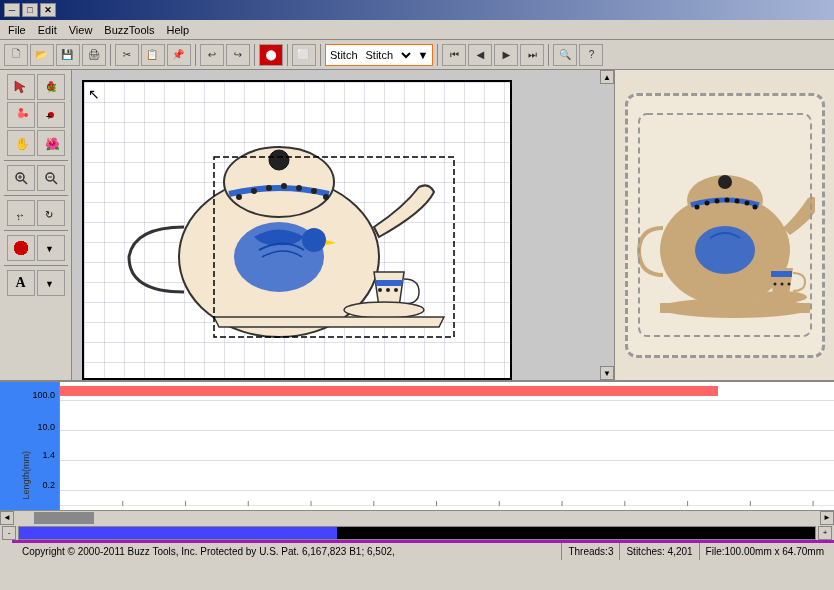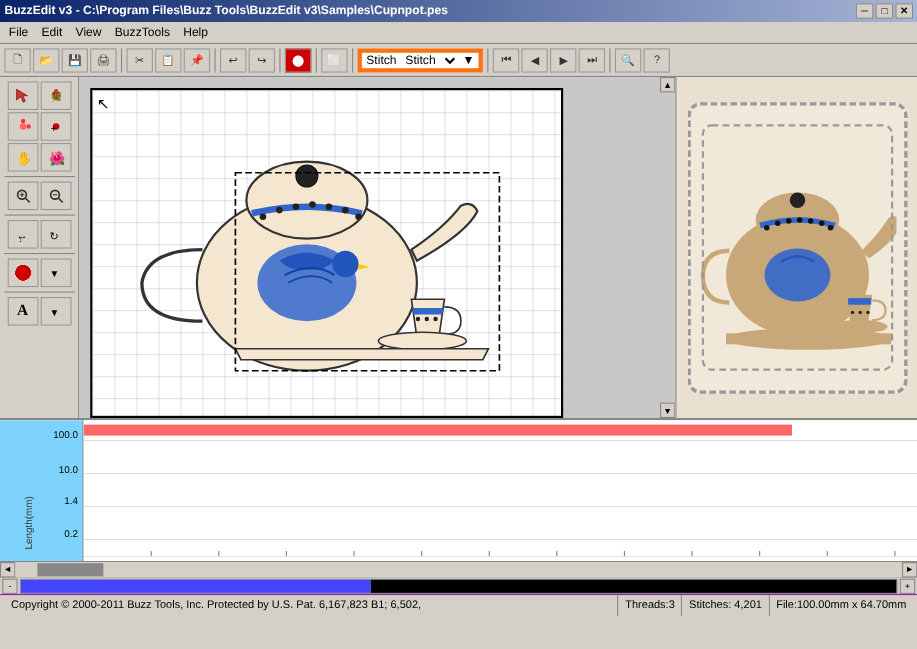--- a/index.html
+++ b/index.html
@@ -50,21 +50,21 @@
       border-bottom: 1px solid #888;
     }
     .tb-sep { width: 1px; height: 22px; background: #888; margin: 0 2px; }
     .tb-btn {
       width: 24px; height: 22px; background: #d4d0c8;
       border: 1px solid #999; display: flex; align-items: center; justify-content: center;
       font-size: 10px; cursor: pointer; color: #333;
     }
     .tb-dropdown {
       height: 22px; padding: 0 4px; background: white;
-      border: 4px solid #f97316; font-size: 11px; cursor: pointer;
+      border: 1px solid #f97316; font-size: 11px; cursor: pointer;
       display: flex; align-items: center; gap: 4px;
     }
     .tb-dropdown select {
       border: none; background: transparent; font-size: 11px; outline: none;
     }
 
     
     #main-area {
       display: flex;
       flex-direction: row;
@@ -151,22 +151,22 @@
     
     #chart-area {
       height: 130px;
       background: white;
       border-top: 2px solid #888;
       display: flex;
       position: relative;
       overflow: hidden;
     }
     #chart-yaxis {
-      width: 76px;
-      background: #7dd3fc;
+      width: 60px;
+      background: #3b82f6;
       border-right: 1px solid #888;
       display: flex;
       flex-direction: column;
       align-items: flex-end;
       padding: 5px 4px;
       font-size: 9px;
       position: relative;
     }
     .y-label { position: absolute; right: 4px; }
     #chart-body {
@@ -215,35 +215,35 @@
     }
     .bc-btn { width: 14px; height: 14px; background: #d4d0c8; border: 1px solid #888; display: flex; align-items: center; justify-content: center; font-size: 8px; cursor: pointer; }
     #bc-track { flex: 1; height: 14px; background: white; border: 1px solid #888; position: relative; }
     #bc-thumb { position: absolute; left: 0; width: 40%; height: 100%; background: #4444ff; }
     #bc-thumb2 { position: absolute; left: 40%; right: 0; height: 100%; background: black; }
 
     
     #statusbar {
       height: 20px;
       background: #d4d0c8;
-      border-top: 1px solid #a21caf;
+      border-top: 3px solid #a21caf;
       display: flex;
       align-items: center;
       padding: 0 4px;
       font-size: 10px;
       gap: 0;
+      margin-left: 12px;
     }
     .status-seg { padding: 0 6px; border-right: 1px solid #888; height: 100%; display: flex; align-items: center; }
     .status-seg:last-child { border-right: none; }
   </style>
 </head>
 <body>
 
 <div id="titlebar">
-  <span>BuzzEdit v3 - C:\Program Files\Buzz Tools\BuzzEdit v3\Samples\Cupnpot.pes</span>
   <div id="titlebar-controls">
     <div class="title-btn">─</div>
     <div class="title-btn">□</div>
     <div class="title-btn">✕</div>
   </div>
 </div>
 
 <div id="menubar">
   <span class="menu-item">File</span>
   <span class="menu-item">Edit</span>

